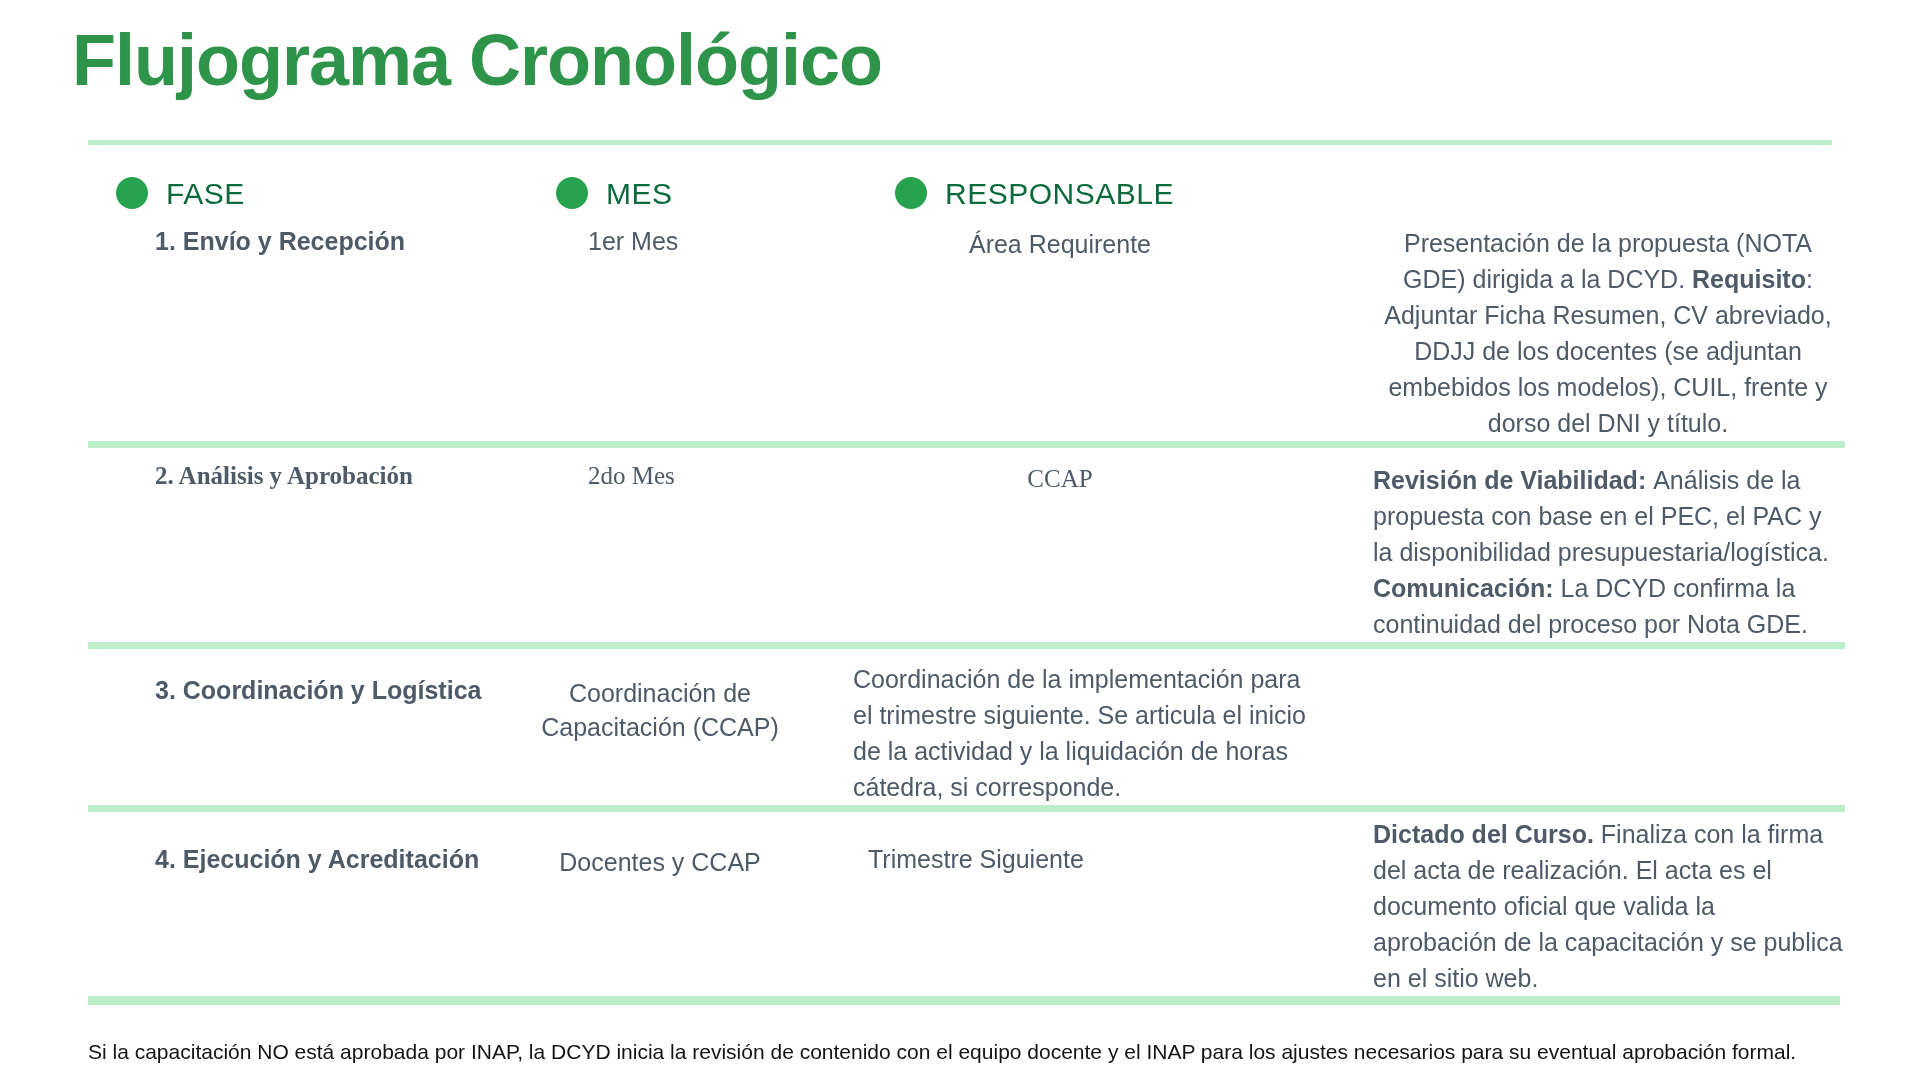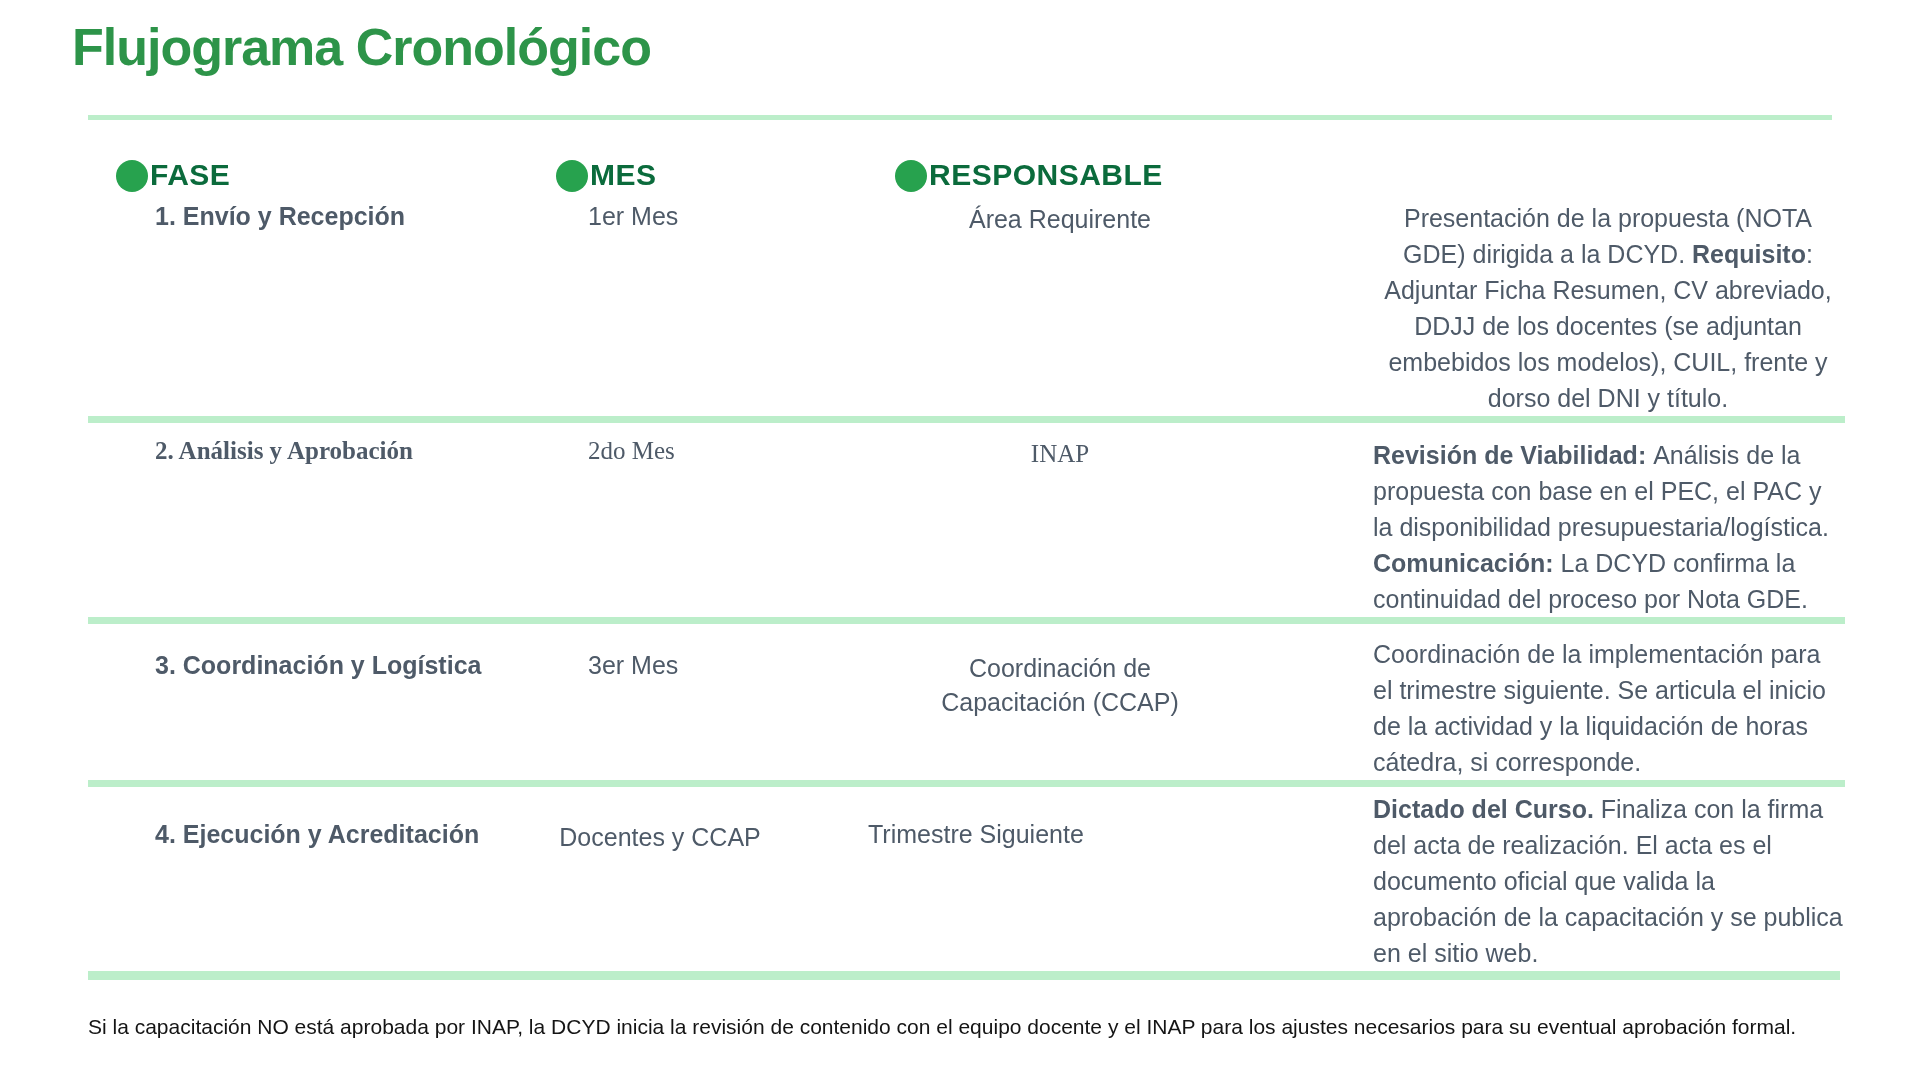--- a/index.html
+++ b/index.html
@@ -14,21 +14,21 @@
   *{box-sizing:border-box;}
   html,body{margin:0;padding:0;}
   body{
     width:1920px;height:1080px;
     background:#ffffff;
     font-family:"Liberation Sans", sans-serif;
     overflow:hidden;
   }
   .page-title{
     margin:14px 0 0 72px;
-    font-size:52px;
+    font-size:72px;
     line-height:1.28;
     font-weight:800;
     color:var(--title-green);
     letter-spacing:-1px;
   }
   .rule{
     margin-left:88px;
     width:1744px;
     background:var(--divider-green);
   }
@@ -36,24 +36,24 @@
   .rule.bottom{height:9px;width:1752px;}
   .grid{
     margin-left:88px;
     width:1757px;
     display:grid;
     grid-template-columns:432px 280px 520px auto;
   }
   .header-row{margin-top:32px;}
   .hcell{
     display:flex;
-    align-items:flex-end;
-    gap:2px;
+    align-items:flex-start;
+    gap:18px;
     color:var(--header-green);
-    font-weight:700;
+    font-weight:400;
     font-size:30px;
     letter-spacing:0.5px;
     height:40px;
   }
   .hc-0{padding-left:28px;}
   .hc-1{padding-left:36px;}
   .hc-2{padding-left:95px;}
   .hc-3{padding-left:79px;}
   .dot{
     width:32px;height:32px;
@@ -114,26 +114,25 @@
 <div>
   <div class="grid body-row row-0">
     <div class="cell lab fase">1. Envío y Recepción</div>
     <div class="cell lab mes">1er Mes</div>
     <div class="cell lab resp">Área Requirente</div>
     <div class="cell act"><span>Presentación de la propuesta (NOTA GDE) dirigida a la DCYD. </span><b>Requisito</b><span>: Adjuntar Ficha Resumen, CV abreviado, DDJJ de los docentes (se adjuntan embebidos los modelos), CUIL, frente y dorso del DNI y título.</span></div>
   </div>
   <div class="grid body-row row-1">
     <div class="cell lab fase">2. Análisis y Aprobación</div>
     <div class="cell lab mes">2do Mes</div>
-    <div class="cell lab resp">INAP</div>
+    <div class="cell lab resp">CCAP</div>
     <div class="cell act"><b>Revisión de Viabilidad: </b><span>Análisis de la propuesta con base en el PEC, el PAC y la disponibilidad presupuestaria/logística. </span><b>Comunicación: </b><span>La DCYD confirma la continuidad del proceso por Nota GDE.</span></div>
   </div>
   <div class="grid body-row row-2">
     <div class="cell lab fase">3. Coordinación y Logística</div>
-    <div class="cell lab mes">3er Mes</div>
     <div class="cell lab resp">Coordinación de
 Capacitación (CCAP)</div>
     <div class="cell act"><span>Coordinación de la implementación para el trimestre siguiente. Se articula el inicio de la actividad y la liquidación de horas cátedra, si corresponde.</span></div>
   </div>
   <div class="grid body-row row-3">
     <div class="cell lab fase">4. Ejecución y Acreditación</div>
     <div class="cell lab resp">Docentes y CCAP</div>
     <div class="cell lab mes">Trimestre Siguiente</div>
     <div class="cell act"><b>Dictado del Curso. </b><span>Finaliza con la firma del acta de realización. El acta es el documento oficial que valida la aprobación de la capacitación y se publica en el sitio web.</span></div>
   </div>

